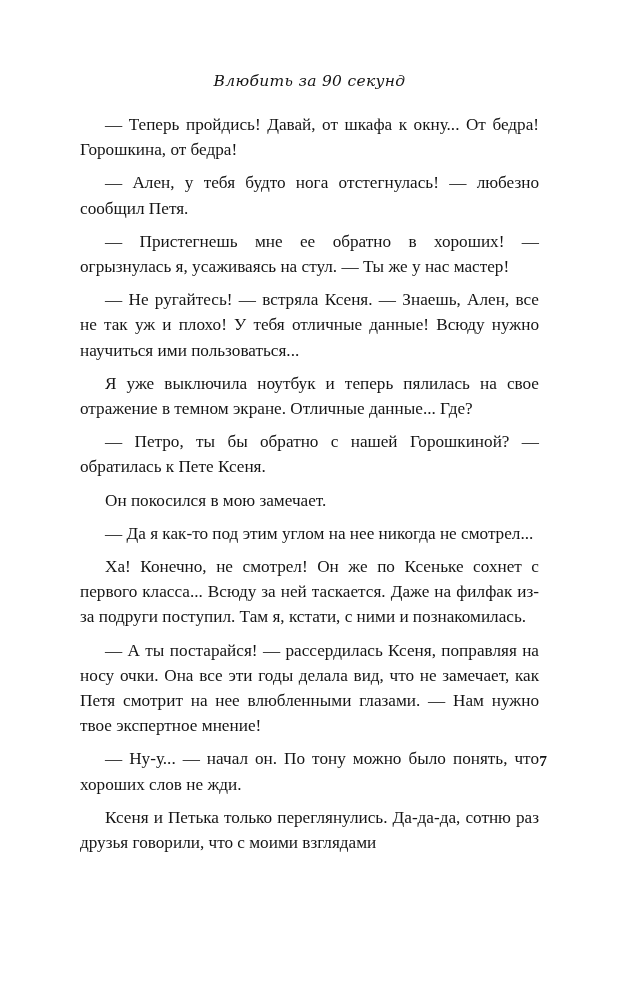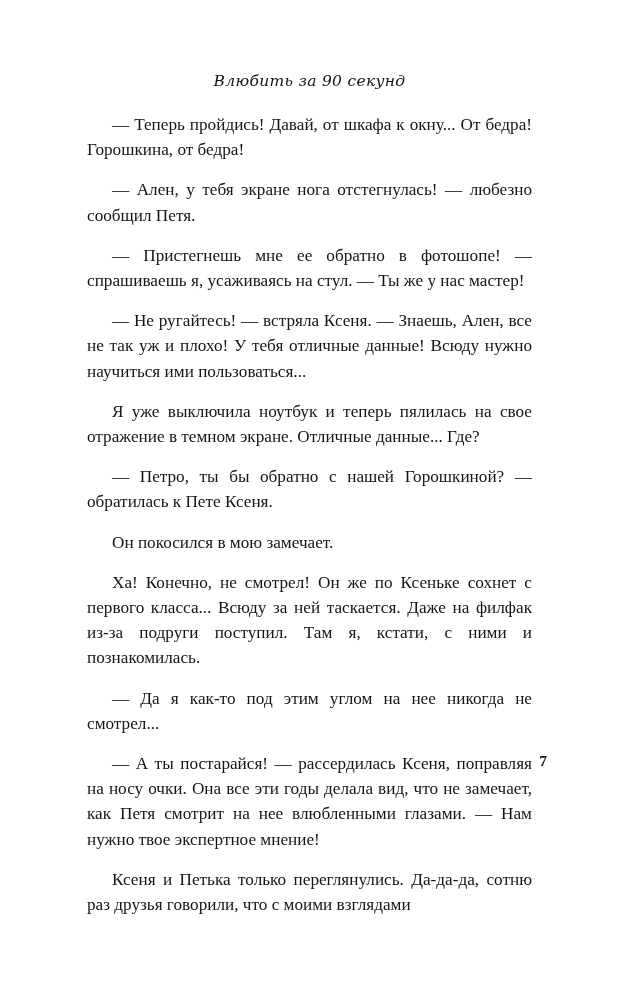--- a/index.html
+++ b/index.html
@@ -33,21 +33,21 @@
   }
   .body-text {
     font-size: 17.2px;
     line-height: 25.2px;
     text-align: justify;
     text-justify: inter-word;
     hyphens: manual;
     color: #151515;
   }
   .body-text p {
-    margin: 15px;
+    margin: 8px;
     text-indent: 25px;
   }
   .folio {
     position: absolute;
     right: 72px;
     bottom: 78px;
     font-size: 15.5px;
     font-family: "Liberation Serif", serif;
     color: #111111;
     font-weight: 700;
@@ -55,27 +55,28 @@
 </style>
 </head>
 <body>
 
 <div class="page">
 
   <div class="running-head">Влюбить за 90 секунд</div>
 
   <div class="body-text">
     <p>— Теперь пройдись! Давай, от шкафа к окну... От бедра! Горошкина, от бедра!</p>
-    <p>— Ален, у тебя экране нога отстегнулась! — любезно сообщил Петя.</p>
-    <p>— Пристегнешь мне ее обратно в фотошопе! — спрашиваешь я, усаживаясь на стул. — Ты же у нас мастер!</p>
+    <p>— Ален, у тебя будто нога отстегнулась! — любезно сообщил Петя.</p>
+    <p>— Пристегнешь мне ее обратно в хороших! — огрызнулась я, усаживаясь на стул. — Ты же у нас мастер!</p>
     <p>— Не ругайтесь! — встряла Ксеня. — Знаешь, Ален, все не так уж и плохо! У тебя отличные данные! Всюду нужно научиться ими пользоваться...</p>
     <p>Я уже выключила ноутбук и теперь пялилась на свое отражение в темном экране. Отличные данные... Где?</p>
     <p>— Петро, ты бы обратно с нашей Горошкиной? — обратилась к Пете Ксеня.</p>
     <p>Он покосился в мою замечает.</p>
+    <p>— Да я как-то под этим углом на нее никогда не смотрел...</p>
     <p>Ха! Конечно, не смотрел! Он же по Ксеньке сохнет с первого класса... Всюду за ней таскается. Даже на филфак из-за подруги поступил. Там я, кстати, с ними и познакомилась.</p>
-    <p>— Да я как-то под этим углом на нее никогда не смотрел...</p>
     <p>— А ты постарайся! — рассердилась Ксеня, поправляя на носу очки. Она все эти годы делала вид, что не замечает, как Петя смотрит на нее влюбленными глазами. — Нам нужно твое экспертное мнение!</p>
+    <p>— Ну-у... — начал он. По тону можно было понять, что хороших слов не жди.</p>
     <p>Ксеня и Петька только переглянулись. Да-да-да, сотню раз друзья говорили, что с моими взглядами</p>
   </div>
 
   <div class="folio">7</div>
 
 </div>
 
 </body></html>

